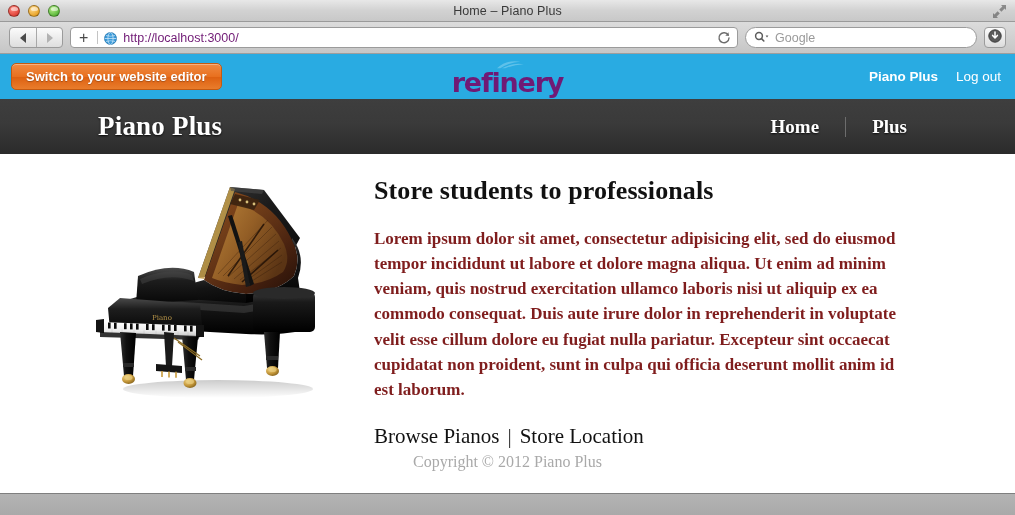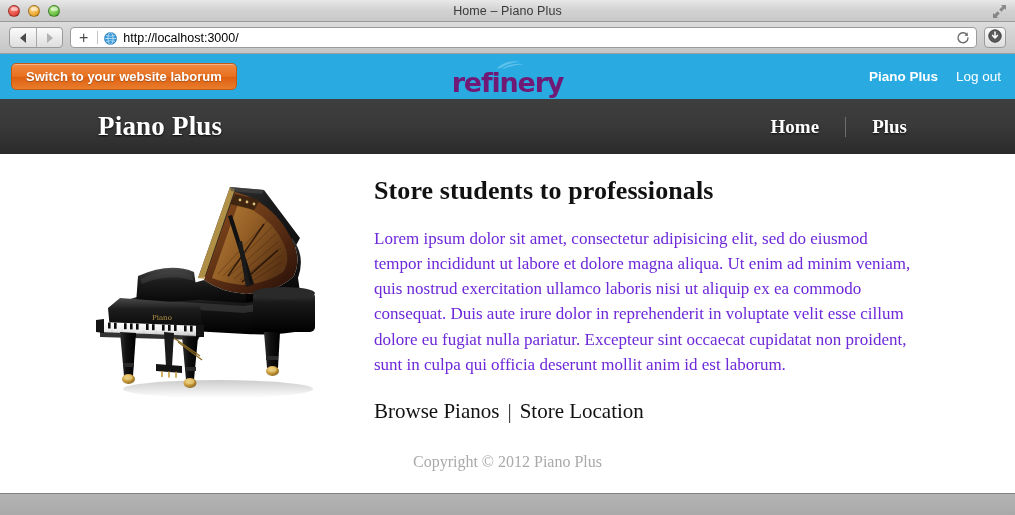--- a/index.html
+++ b/index.html
@@ -121,21 +121,21 @@
     font-size: 16px;
     color: #4b4b4b;
     line-height: 1;
     padding: 0 3px;
     font-weight: 400;
   }
   .vsep { width: 1px; height: 13px; background: #c4c4c4; }
   .globe { width: 13px; height: 13px; flex: 0 0 auto; }
   .url-text {
     font-size: 12.5px;
-    color: #000000;
+    color: #701a75;
     flex: 1 1 auto;
     white-space: nowrap;
     overflow: hidden;
   }
   .reload {
     width: 14px; height: 14px;
     flex: 0 0 auto;
     opacity: .75;
   }
   .searchfield {
@@ -291,22 +291,23 @@
     font-size: 26px;
     font-weight: bold;
     color: #111111;
     margin-bottom: 20px;
     letter-spacing: .1px;
   }
   .body-copy {
     font-family: "Liberation Serif", serif;
     font-size: 17px;
     line-height: 1.48;
-    color: #6d28d9;
+    color: #7f1d1d;
     margin-bottom: 22px;
+    font-weight: bold;
   }
   .links-line {
     font-family: "Liberation Serif", serif;
     font-size: 21px;
     color: #111111;
     display: flex;
     align-items: flex-end;
     gap: 8px;
   }
   .links-sep { color: #333; }
@@ -374,36 +375,46 @@
       </span>
       <span class="url-text">http://localhost:3000/</span>
       <span class="reload">
         <svg viewBox="0 0 14 14" width="14" height="14">
           <path d="M11.3 4.2 A5 5 0 1 0 12 7" fill="none" stroke="#3c3c3c" stroke-width="1.4" stroke-linecap="round"></path>
           <path d="M11.6 1.2 L11.6 4.7 L8.3 4.7 Z" fill="#3c3c3c"></path>
         </svg>
       </span>
     </div>
 
+    <div class="searchfield">
+      <span>
+        <svg viewBox="0 0 16 12" width="16" height="12">
+          <circle cx="5" cy="5" r="3.4" fill="none" stroke="#5c5c5c" stroke-width="1.5"></circle>
+          <line x1="7.5" y1="7.6" x2="9.8" y2="10" stroke="#5c5c5c" stroke-width="1.6" stroke-linecap="round"></line>
+          <path d="M11.6 4.6 L14.4 4.6 L13 6.4 Z" fill="#5c5c5c"></path>
+        </svg>
+      </span>
+      <span class="search-ph">Google</span>
+    </div>
 
     <div class="dl-btn">
       <span>
         <svg viewBox="0 0 14 14" width="14" height="14">
           <circle cx="7" cy="7" r="6.2" fill="#5a5a5a"></circle>
           <circle cx="7" cy="7" r="6.2" fill="none" stroke="#3d3d3d" stroke-width="1"></circle>
           <path d="M7 3 L7 8.4 M4.6 6.4 L7 9 L9.4 6.4" fill="none" stroke="#ffffff" stroke-width="1.5" stroke-linecap="round" stroke-linejoin="round"></path>
         </svg>
       </span>
     </div>
   </div>
 
   <div class="viewport">
 
     <div class="refinery-bar">
-      <div class="switch-btn">Switch to your website laborum</div>
+      <div class="switch-btn">Switch to your website editor</div>
 
       <div class="refinery-logo">
         <svg viewBox="0 0 40 12" width="34" height="10" style="display:block;margin:0 auto -1px 62px;">
           <path d="M2 10 Q14 -1 30 2 Q18 2 6 10 Z" fill="#5ec1ea"></path>
           <path d="M8 10 Q20 3 34 5 Q22 5.5 12 10 Z" fill="#5ec1ea"></path>
         </svg>
         <div class="refinery-word">refinery</div>
       </div>
 
       <div class="refinery-right">

